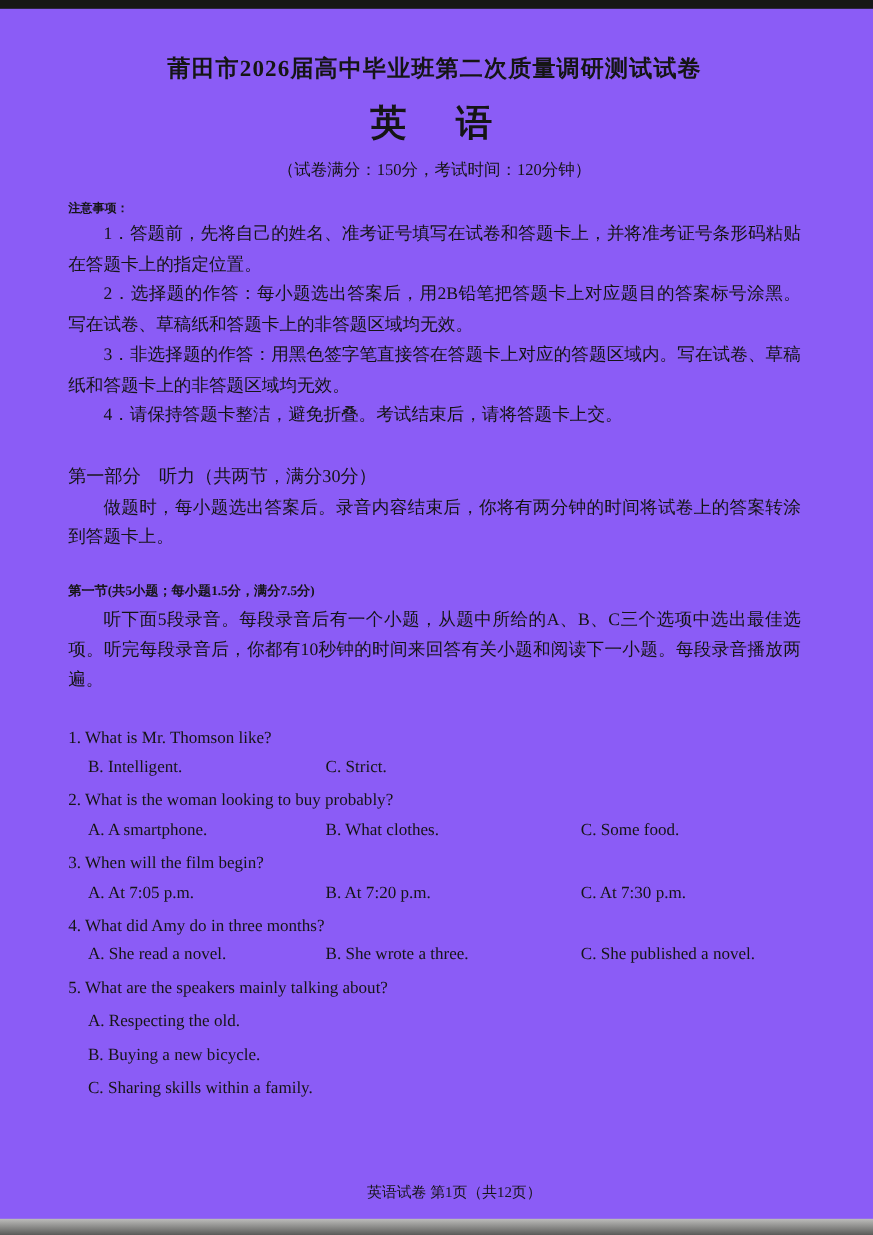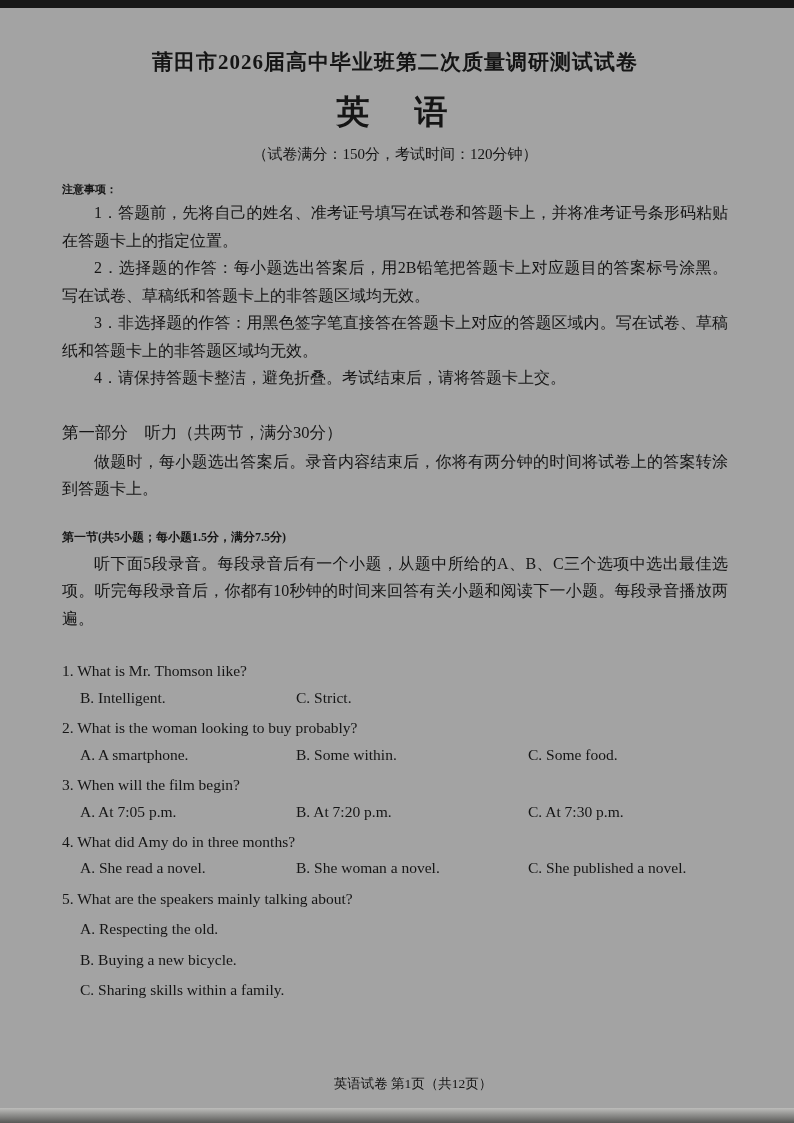--- a/index.html
+++ b/index.html
@@ -5,21 +5,21 @@
   html, body { margin: 0; padding: 0; }
   body {
     background: #d8d8d6;
     font-family: "Liberation Serif", "DejaVu Serif", serif;
   }
   .page {
     position: relative;
     width: 794px;
     height: 1123px;
     margin: 0 auto;
-    background: #a3a3a3;
+    background: #8b5cf6;
     color: #151515;
     overflow: hidden;
   }
   .scan-top {
     position: absolute; top: 0; left: 0;
     width: 100%; height: 8px;
     background: #171717;
   }
   .scan-bottom {
     position: absolute; bottom: 0; left: 0;
@@ -126,39 +126,39 @@
         <div class="options-row">
           <span class="opt">B. Intelligent.</span>
           <span class="opt">C. Strict.</span>
         </div>
       </div>
 
       <div class="question">
         <div class="q-stem">2. What is the woman looking to buy probably?</div>
         <div class="options-row">
           <span class="opt">A. A smartphone.</span>
-          <span class="opt">B. Some within.</span>
+          <span class="opt">B. What clothes.</span>
           <span class="opt">C. Some food.</span>
         </div>
       </div>
 
       <div class="question">
         <div class="q-stem">3. When will the film begin?</div>
         <div class="options-row">
           <span class="opt">A. At 7:05 p.m.</span>
           <span class="opt">B. At 7:20 p.m.</span>
           <span class="opt">C. At 7:30 p.m.</span>
         </div>
       </div>
 
       <div class="question">
         <div class="q-stem">4. What did Amy do in three months?</div>
         <div class="options-row">
           <span class="opt">A. She read a novel.</span>
-          <span class="opt">B. She woman a novel.</span>
+          <span class="opt">B. She wrote a three.</span>
           <span class="opt">C. She published a novel.</span>
         </div>
       </div>
 
       <div class="question">
         <div class="q-stem">5. What are the speakers mainly talking about?</div>
         <div class="options-stack">
           <span class="opt">A. Respecting the old.</span>
           <span class="opt">B. Buying a new bicycle.</span>
           <span class="opt">C. Sharing skills within a family.</span>

